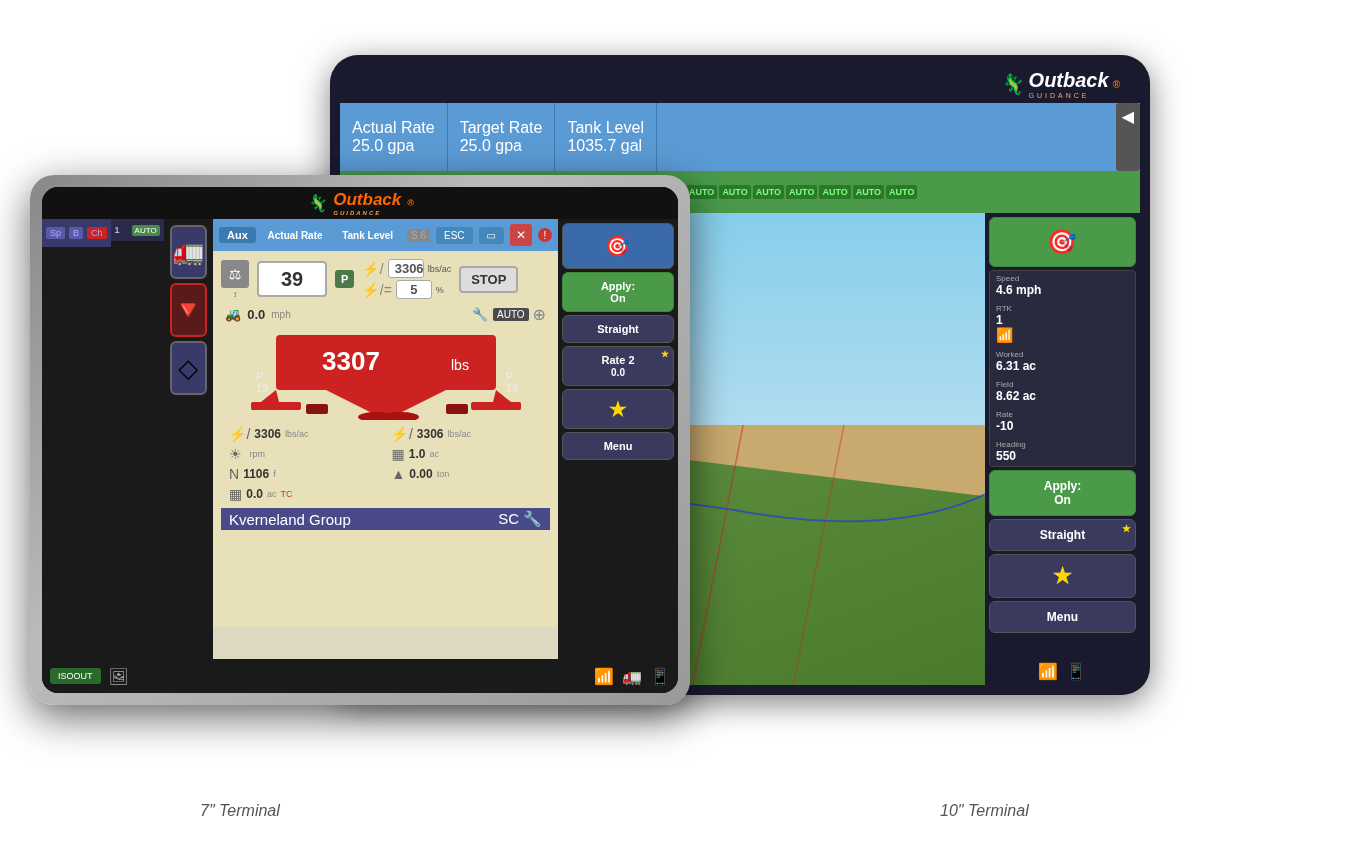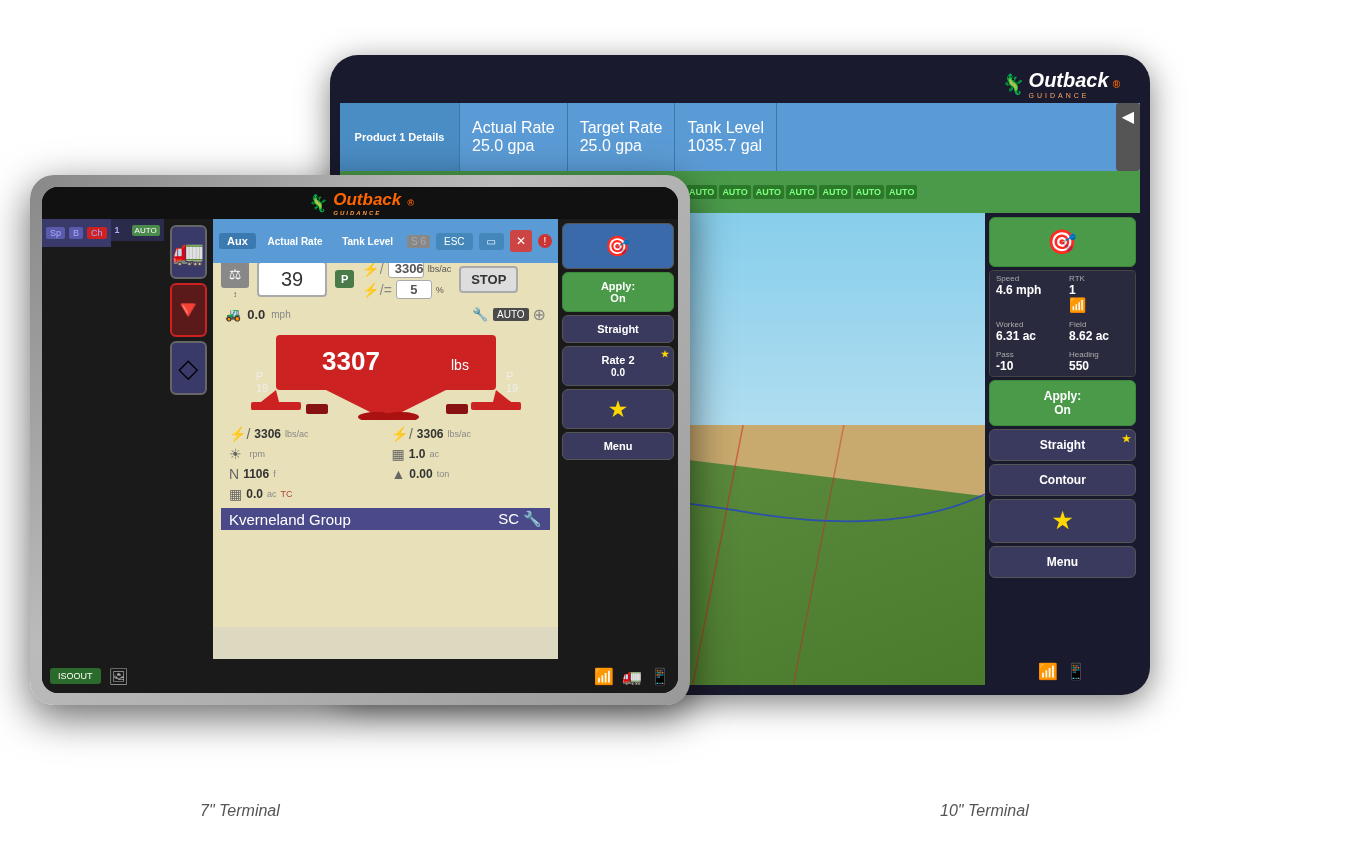--- a/index.html
+++ b/index.html
@@ -123,21 +123,21 @@
       width: 155px;
       background: #1a1a2e;
       display: flex;
       flex-direction: column;
       padding: 4px;
       gap: 3px;
     }
     
     .t10-info-grid {
       display: grid;
-      grid-template-columns: 1fr 1fr;
+      grid-template-columns: 1fr;
       gap: 1px;
       background: #2a2a3e;
       border: 1px solid #444;
       border-radius: 4px;
       overflow: hidden;
     }
     .t10-info-cell {
       background: #2a2a3e;
       padding: 3px 6px;
       color: white;
@@ -313,21 +313,21 @@
       display: flex;
       align-items: center;
       justify-content: center;
       cursor: pointer;
     }
     
     .t7-aux-bar {
       background: #5b9bd5;
       display: flex;
       align-items: center;
-      height: 44px;
+      height: 32px;
       padding: 0 6px;
       gap: 6px;
       position: absolute;
       top: 0; left: 0; right: 0;
       z-index: 5;
     }
     .t7-aux-label { color: white; font-size: 11px; font-weight: bold; background: #3a7ab0; padding: 2px 8px; border-radius: 3px; }
     .t7-aux-col { color: white; font-size: 10px; font-weight: bold; text-align: center; flex: 1; }
 
     
@@ -352,21 +352,21 @@
     .isobus-speed-box {
       background: white;
       border: 2px solid #aaa;
       border-radius: 4px;
       width: 70px;
       height: 36px;
       display: flex;
       align-items: center;
       justify-content: center;
       font-size: 20px;
-      font-weight: normal;
+      font-weight: bold;
       color: #333;
     }
     .isobus-p-badge {
       background: #4a7a4a;
       color: white;
       font-size: 11px;
       font-weight: bold;
       padding: 3px 6px;
       border-radius: 3px;
     }
@@ -511,23 +511,20 @@
         <span>🦎</span>
         <div>
           <span class="logo-text logo-white">Outback</span>
           <span class="logo-sub">GUIDANCE</span>
         </div>
         <sup style="color:#ff6600;font-size:10px;font-style:normal;">®</sup>
       </div>
     </div>
 
     <div class="t10-top-bar">
-      <div class="t10-product-box">
-        <span>Product 1 Details</span>
-      </div>
       <div class="t10-stat">
         <span class="lbl">Actual Rate</span>
         <span class="val">25.0 gpa</span>
       </div>
       <div class="t10-stat">
         <span class="lbl">Target Rate</span>
         <span class="val">25.0 gpa</span>
       </div>
       <div class="t10-stat">
         <span class="lbl">Tank Level</span>
@@ -597,36 +594,33 @@
           </div>
           <div class="t10-info-cell">
             <div class="lbl">Worked</div>
             <div class="val">6.31 ac</div>
           </div>
           <div class="t10-info-cell">
             <div class="lbl">Field</div>
             <div class="val">8.62 ac</div>
           </div>
           <div class="t10-info-cell">
-            <div class="lbl">Pass</div>
+            <div class="lbl">Rate</div>
             <div class="val">-10</div>
           </div>
           <div class="t10-info-cell">
             <div class="lbl">Heading</div>
             <div class="val">550</div>
           </div>
         </div>
 
         <div class="t10-btn green" style="font-size:12px;padding:8px 4px;">Apply:<br>On</div>
         <div class="t10-btn">
           <span class="star">★</span>
           <span>Straight</span>
-        </div>
-        <div class="t10-btn">
-          <span>Contour</span>
         </div>
         <div class="t10-btn" style="font-size:22px;color:#ffd700;">★</div>
         <div class="t10-btn">Menu</div>
 
         <div style="display:flex;justify-content:center;gap:8px;margin-top:auto;padding-top:4px;">
           <span style="color:#aaa;font-size:16px;">📶</span>
           <span style="color:#aaa;font-size:16px;">📱</span>
         </div>
       </div>
     </div>

